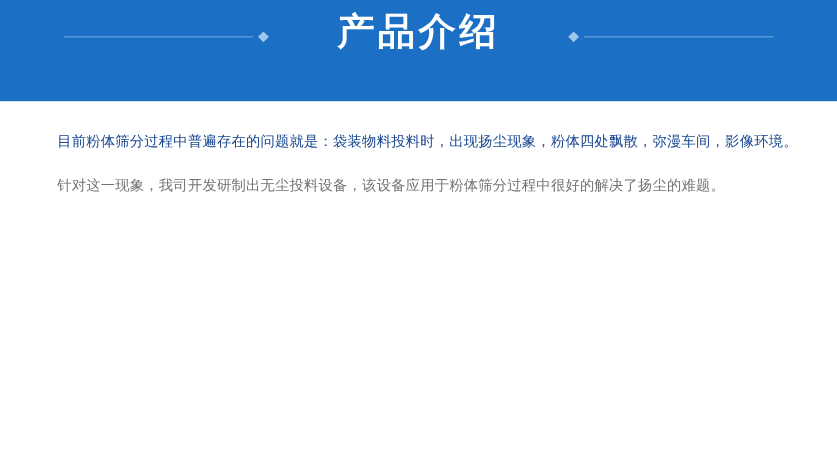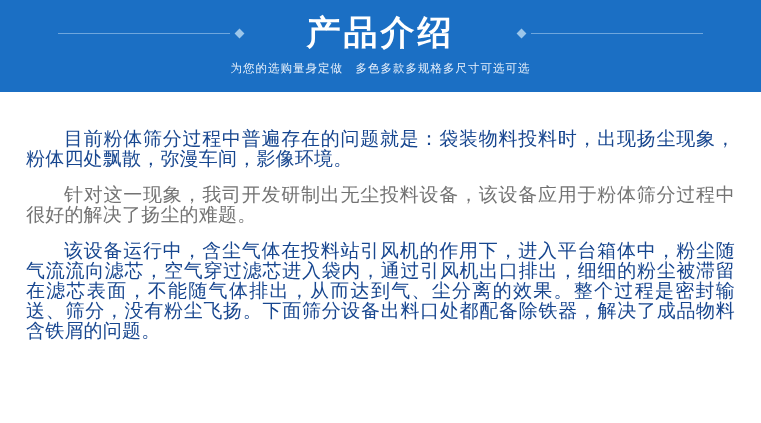--- a/index.html
+++ b/index.html
@@ -36,20 +36,21 @@
     position: absolute;
     left: 0;
     right: 0;
     top: 12px;
     text-align: center;
     color: #ffffff;
     font-size: 34px;
     font-weight: bold;
     letter-spacing: 3px;
     line-height: 40px;
+    font-family: Liberation Mono, monospace;
   }
   .banner-sub {
     position: absolute;
     left: 0;
     right: 0;
     top: 60px;
     text-align: center;
     color: #e7f0fb;
     font-size: 11.5px;
     letter-spacing: 1px;
@@ -75,47 +76,45 @@
   .rule-dot.left  { left: 236px; }
   .rule-dot.right { right: 236px; }
 
   
   .content {
     position: relative;
     padding: 20px 26px 0 26px;
     box-sizing: border-box;
   }
   p.para {
-    margin: 16px 0 4px 0;
+    margin: 0 0 4px 0;
     color: #17468f;
-    font-size: 19px;
-    line-height: 20px;
+    font-size: 13px;
+    line-height: 36px;
     text-align: justify;
     text-indent: 2em;
     letter-spacing: 0.2px;
   }
   p.para.wide-indent {
     text-indent: 2.4em;
   }
 </style>
 </head>
 <body>
 
 <div class="page">
 
   <div class="banner" style="background: rgb(27, 111, 196);">
     <div class="banner-inner">
       <div class="rule left"></div>
       <div class="rule-dot left"></div>
       <div class="rule right"></div>
       <div class="rule-dot right"></div>
       <div class="banner-title" style="color: rgb(255, 255, 255);">产品介绍</div>
-      <div class="banner-sub" style="color: rgb(231, 240, 251);">为您的选购量身定做　多色多款多规格多尺寸可选可选</div>
     </div>
   </div>
 
   <div class="content">
     <p class="para" style="color: rgb(23, 70, 143);">目前粉体筛分过程中普遍存在的问题就是：袋装物料投料时，出现扬尘现象，粉体四处飘散，弥漫车间，影像环境。</p>
     <p class="para" style="color: #737373;">针对这一现象，我司开发研制出无尘投料设备，该设备应用于粉体筛分过程中很好的解决了扬尘的难题。</p>
-    <p class="para" style="color: rgb(23, 70, 143);">该设备运行中，含尘气体在投料站引风机的作用下，进入平台箱体中，粉尘随气流流向滤芯，空气穿过滤芯进入袋内，通过引风机出口排出，细细的粉尘被滞留在滤芯表面，不能随气体排出，从而达到气、尘分离的效果。整个过程是密封输送、筛分，没有粉尘飞扬。下面筛分设备出料口处都配备除铁器，解决了成品物料含铁屑的问题。</p>
   </div>
 
 </div>
 
 </body></html>

